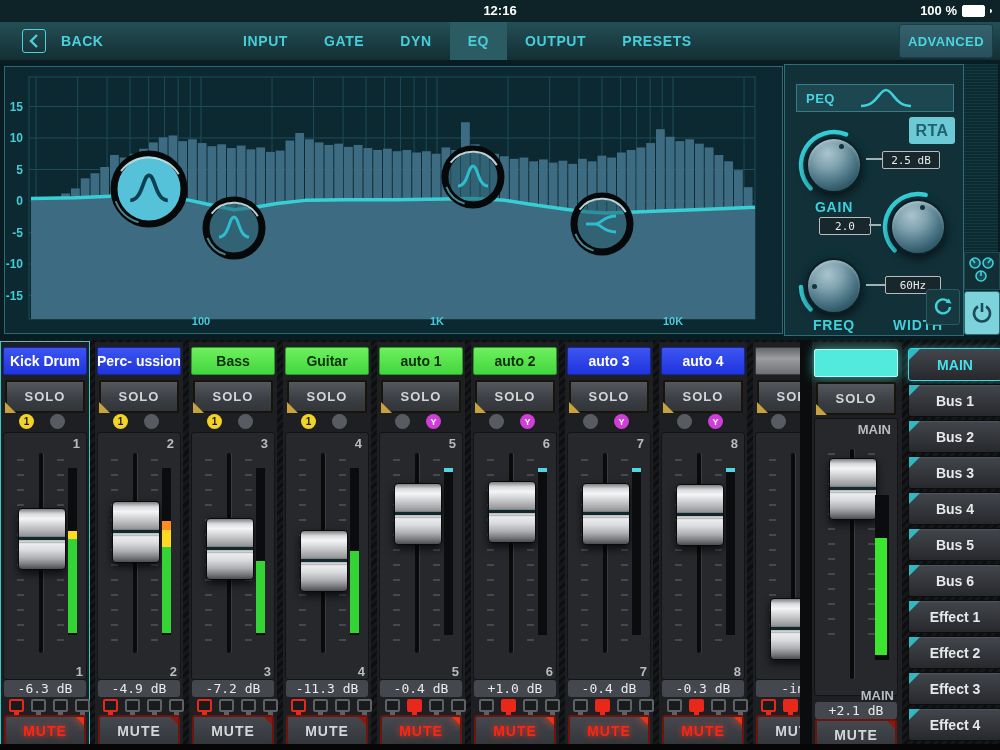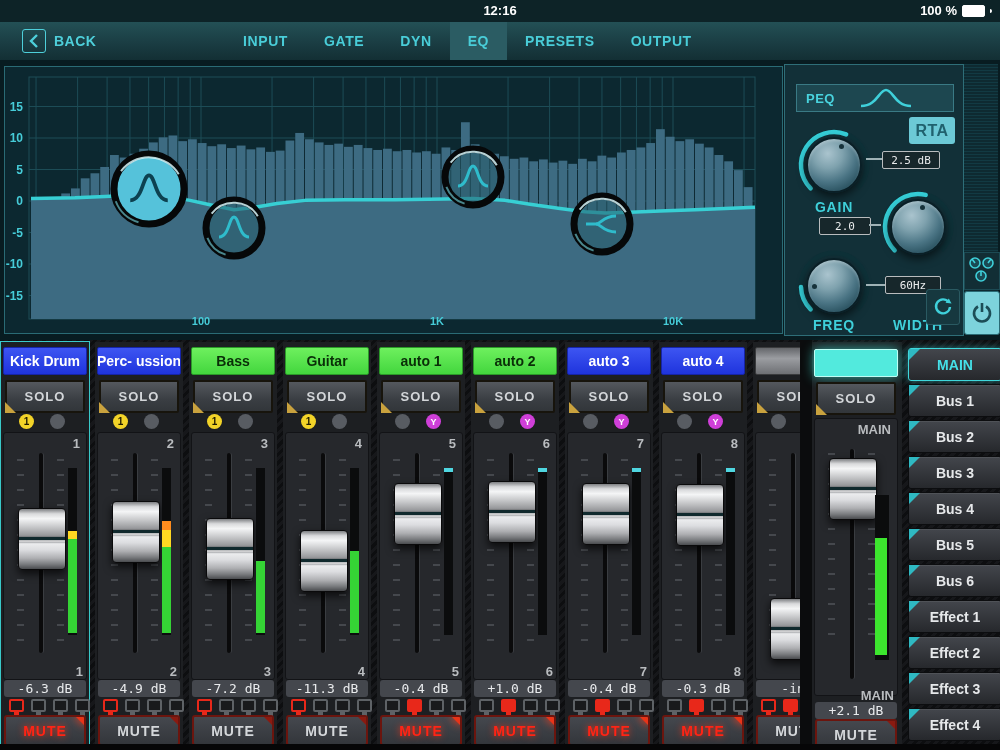--- a/index.html
+++ b/index.html
@@ -6,21 +6,21 @@
   body{width:1000px;height:750px;overflow:hidden;font-family:"Liberation Sans",sans-serif;position:relative;-webkit-font-smoothing:antialiased;}
   #root{position:absolute;inset:0;background:#101113;}
   
   .statusbar{position:absolute;left:0;top:0;width:1000px;height:22px;background:#0d2327;color:#fff;font-size:13px;font-weight:bold;}
   .sb-time{position:absolute;left:0;right:0;top:3px;text-align:center;}
   .sb-batt{position:absolute;right:8px;top:3px;display:flex;align-items:center;gap:5px;}
   .batt-body{width:21px;height:10px;border:1px solid #fff;border-radius:2px;position:relative;background:#fff;}
   .batt-tip{width:2px;height:4px;background:#fff;border-radius:0 2px 2px 0;}
   
   .navbar{position:absolute;left:0;top:22px;width:1000px;height:38px;background:linear-gradient(180deg,#235055 0%,#1a3d43 55%,#132f34 100%);border-bottom:2px solid #0a1a1d;}
-  .back{position:absolute;left:22px;top:7px;display:flex;align-items:center;gap:8px;color:#4ecfda;font-weight:bold;font-size:14px;letter-spacing:.5px;cursor:default;}
+  .back{position:absolute;left:22px;top:7px;display:flex;align-items:center;gap:15px;color:#4ecfda;font-weight:bold;font-size:14px;letter-spacing:.5px;cursor:default;}
   .back-box{width:22px;height:22px;border:1px solid #4ecfda;border-radius:3px;display:flex;align-items:center;justify-content:center;}
   .tabs{position:absolute;left:225px;top:0;height:38px;display:flex;align-items:stretch;}
   .tab{display:flex;align-items:center;padding:0 18px;color:#49cdd8;font-weight:bold;font-size:14px;letter-spacing:.6px;}
   .tab.active{background:#2b5c63;}
   .advanced{position:absolute;right:7px;top:2px;height:32px;width:92px;background:linear-gradient(180deg,#35616d,#27505c);border:1px solid #1b3d46;border-radius:3px;color:#49d6e0;font-weight:bold;font-size:13px;display:flex;align-items:center;justify-content:center;letter-spacing:.4px;}
   
   .eq-section{position:absolute;left:0;top:60px;width:1000px;height:280px;background:#081c21;}
   .graph-panel{position:absolute;left:4px;top:6px;width:777px;height:266px;border:1px solid #2a6b75;background:#0c2830;}
   .rt-panel{position:absolute;left:784px;top:4px;width:178px;height:270px;border:1px solid #2e6e78;background:#123038;}
   .edge-col{position:absolute;left:964px;top:4px;width:34px;height:270px;background:repeating-linear-gradient(0deg,#0e2a31 0 2px,#123a43 2px 3px);}
@@ -98,23 +98,24 @@
             <polyline points="8,1 2,7 8,13" fill="none" stroke="#4ecfda" stroke-width="2.4"></polyline>
           </svg>
       </span>
       <span>BACK</span>
     </div>
     <div class="tabs" id="nav-tabs">
         <div class="tab">INPUT</div>
         <div class="tab">GATE</div>
         <div class="tab">DYN</div>
         <div class="tab active">EQ</div>
+        <div class="tab">OUTPUT</div>
         <div class="tab">PRESETS</div>
-        <div class="tab">OUTPUT</div>
       </div>
+    <div class="advanced">ADVANCED</div>
   </div>
 
   <div class="eq-section">
     <div class="graph-panel">
       <svg id="eq-svg" width="775" height="264">
           <rect x="0" y="0" width="775" height="264" fill="#0c2830"></rect>
           <line x1="31.043078976699576" y1="10" x2="31.043078976699576" y2="252" stroke="#1c4c56" stroke-width="1"></line>
           <line x1="72.60061611384032" y1="10" x2="72.60061611384032" y2="252" stroke="#1c4c56" stroke-width="1"></line>
           <line x1="102.08615795339912" y1="10" x2="102.08615795339912" y2="252" stroke="#1c4c56" stroke-width="1"></line>
           <line x1="124.95692102330044" y1="10" x2="124.95692102330044" y2="252" stroke="#1c4c56" stroke-width="1"></line>

